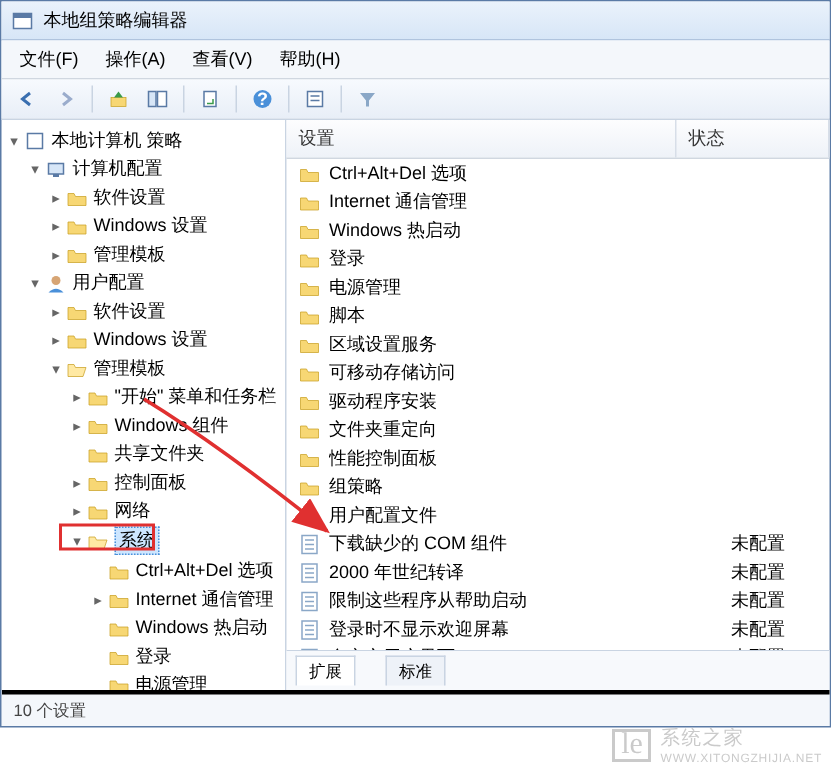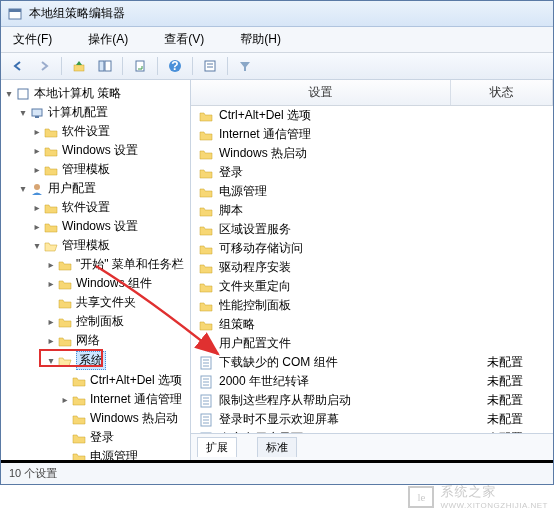--- a/index.html
+++ b/index.html
@@ -1,49 +1,49 @@
 <!DOCTYPE html>
 <html><head>
 <meta charset="utf-8">
 <style>
 * { margin: 0; padding: 0; box-sizing: border-box; font-family: "Microsoft YaHei", "Segoe UI", Tahoma, sans-serif; font-size: 12px; }
 body { width: 554px; height: 512px; background: #fff; overflow: hidden; position: relative; }
 .window { border: 1px solid #5a7aa5; background: #fff; height: 485px; display: flex; flex-direction: column; }
 .titlebar { background: linear-gradient(#eaf2fb, #d7e6f7); padding: 4px 6px; display: flex; align-items: center; gap: 6px; border-bottom: 1px solid #b0c4de; }
 .titlebar .icon { width: 16px; height: 16px; }
-.menubar { display: flex; gap: 20px; padding: 2px 4px; border-bottom: 1px solid #d0d7e0; background: #f4f7fb; }
+.menubar { display: flex; gap: 2px; padding: 2px 4px; border-bottom: 1px solid #d0d7e0; background: #f4f7fb; }
 .menubar span { padding: 2px 8px; cursor: default; }
 .toolbar { display: flex; align-items: center; gap: 4px; padding: 3px 6px; background: linear-gradient(#f7fafe,#e8eef7); border-bottom: 1px solid #c9d4e2; }
 .toolbar .btn { width: 22px; height: 20px; display: flex; align-items: center; justify-content: center; border: 1px solid transparent; border-radius: 2px; }
 .toolbar .sep { width: 1px; height: 18px; background: #c9d4e2; margin: 0 2px; }
 .content { flex: 1; display: flex; min-height: 0; }
 .tree-pane { width: 190px; border-right: 1px solid #c9d4e2; overflow: auto; padding: 4px 0; }
 .tree-node { display: flex; align-items: center; padding: 1px 0; white-space: nowrap; }
 .tree-node .toggle { width: 12px; text-align: center; color: #666; font-size: 10px; cursor: pointer; }
 .tree-node .ticon { width: 16px; height: 14px; display: inline-flex; align-items: center; justify-content: center; margin-right: 3px; }
 .tree-node .label { cursor: default; }
 .tree-node.selected .label { background: #cde6ff; border: 1px dotted #4a90d9; padding: 0 2px; }
 .tree-node.boxed { position: relative; }
 .red-box { position: absolute; border: 2px solid #e03030; width: 64px; height: 18px; pointer-events: none; }
 .list-pane { flex: 1; display: flex; flex-direction: column; min-width: 0; }
 .list-header { display: flex; background: linear-gradient(#fdfdfe,#eef2f8); border-bottom: 1px solid #d0d7e0; }
-.list-header .col { padding: 4px 8px; border-right: 1px solid #d7dee8; font-weight: normal; color: #333; text-align: center; }
+.list-header .col { padding: 4px 8px; border-right: 1px solid #d7dee8; font-weight: normal; color: #333; }
 .list-body { flex: 1; overflow: auto; }
 .list-row { display: flex; align-items: center; padding: 1px 0; }
 .list-row .ricon { width: 18px; height: 14px; display: inline-flex; align-items: center; justify-content: center; margin: 0 4px 0 6px; }
 .col-name { width: 260px; overflow: hidden; text-overflow: ellipsis; white-space: nowrap; }
 .col-state { flex: 1; padding-left: 8px; }
 .tabs { border-top: 1px solid #c9d4e2; padding: 3px 6px; display: flex; gap: 20px; background: #f7f9fc; }
 .tabs span { padding: 2px 8px; border: 1px solid #c9d4e2; border-bottom: none; background: #fff; font-size: 11px; cursor: pointer; }
 .statusbar { padding: 3px 8px; border-top: 3px solid #000000; background: #f4f7fb; font-size: 11px; color: #444; }
 .folder-svg { fill: #f7d774; stroke: #c9a227; stroke-width: .5; }
 .folder-open-svg { fill: #ffe9a3; stroke: #c9a227; stroke-width: .5; }
 .arrow-annotation { position: absolute; pointer-events: none; z-index: 50; }
 .watermark { position: absolute; right: 6px; bottom: 2px; color: #bdbdbd; font-size: 11px; opacity: .8; display: flex; align-items: center; gap: 6px; }
-.watermark .wm-logo { width: 26px; height: 22px; border: 2px solid #bdbdbd; display: flex; align-items: center; justify-content: center; font-size: 11px; font-family: Georgia, serif; }
+.watermark .wm-logo { width: 26px; height: 22px; border: 2px solid #bdbdbd; display: flex; align-items: center; justify-content: center; font-size: 20px; font-family: Georgia, serif; }
 
 .d0{padding-left:2px}.d1{padding-left:16px}.d2{padding-left:30px}.d3{padding-left:44px}.d4{padding-left:58px}
 </style>
 </head>
 <body>
 
 <div class="window">
 
   <div class="titlebar">
     <span class="icon">

